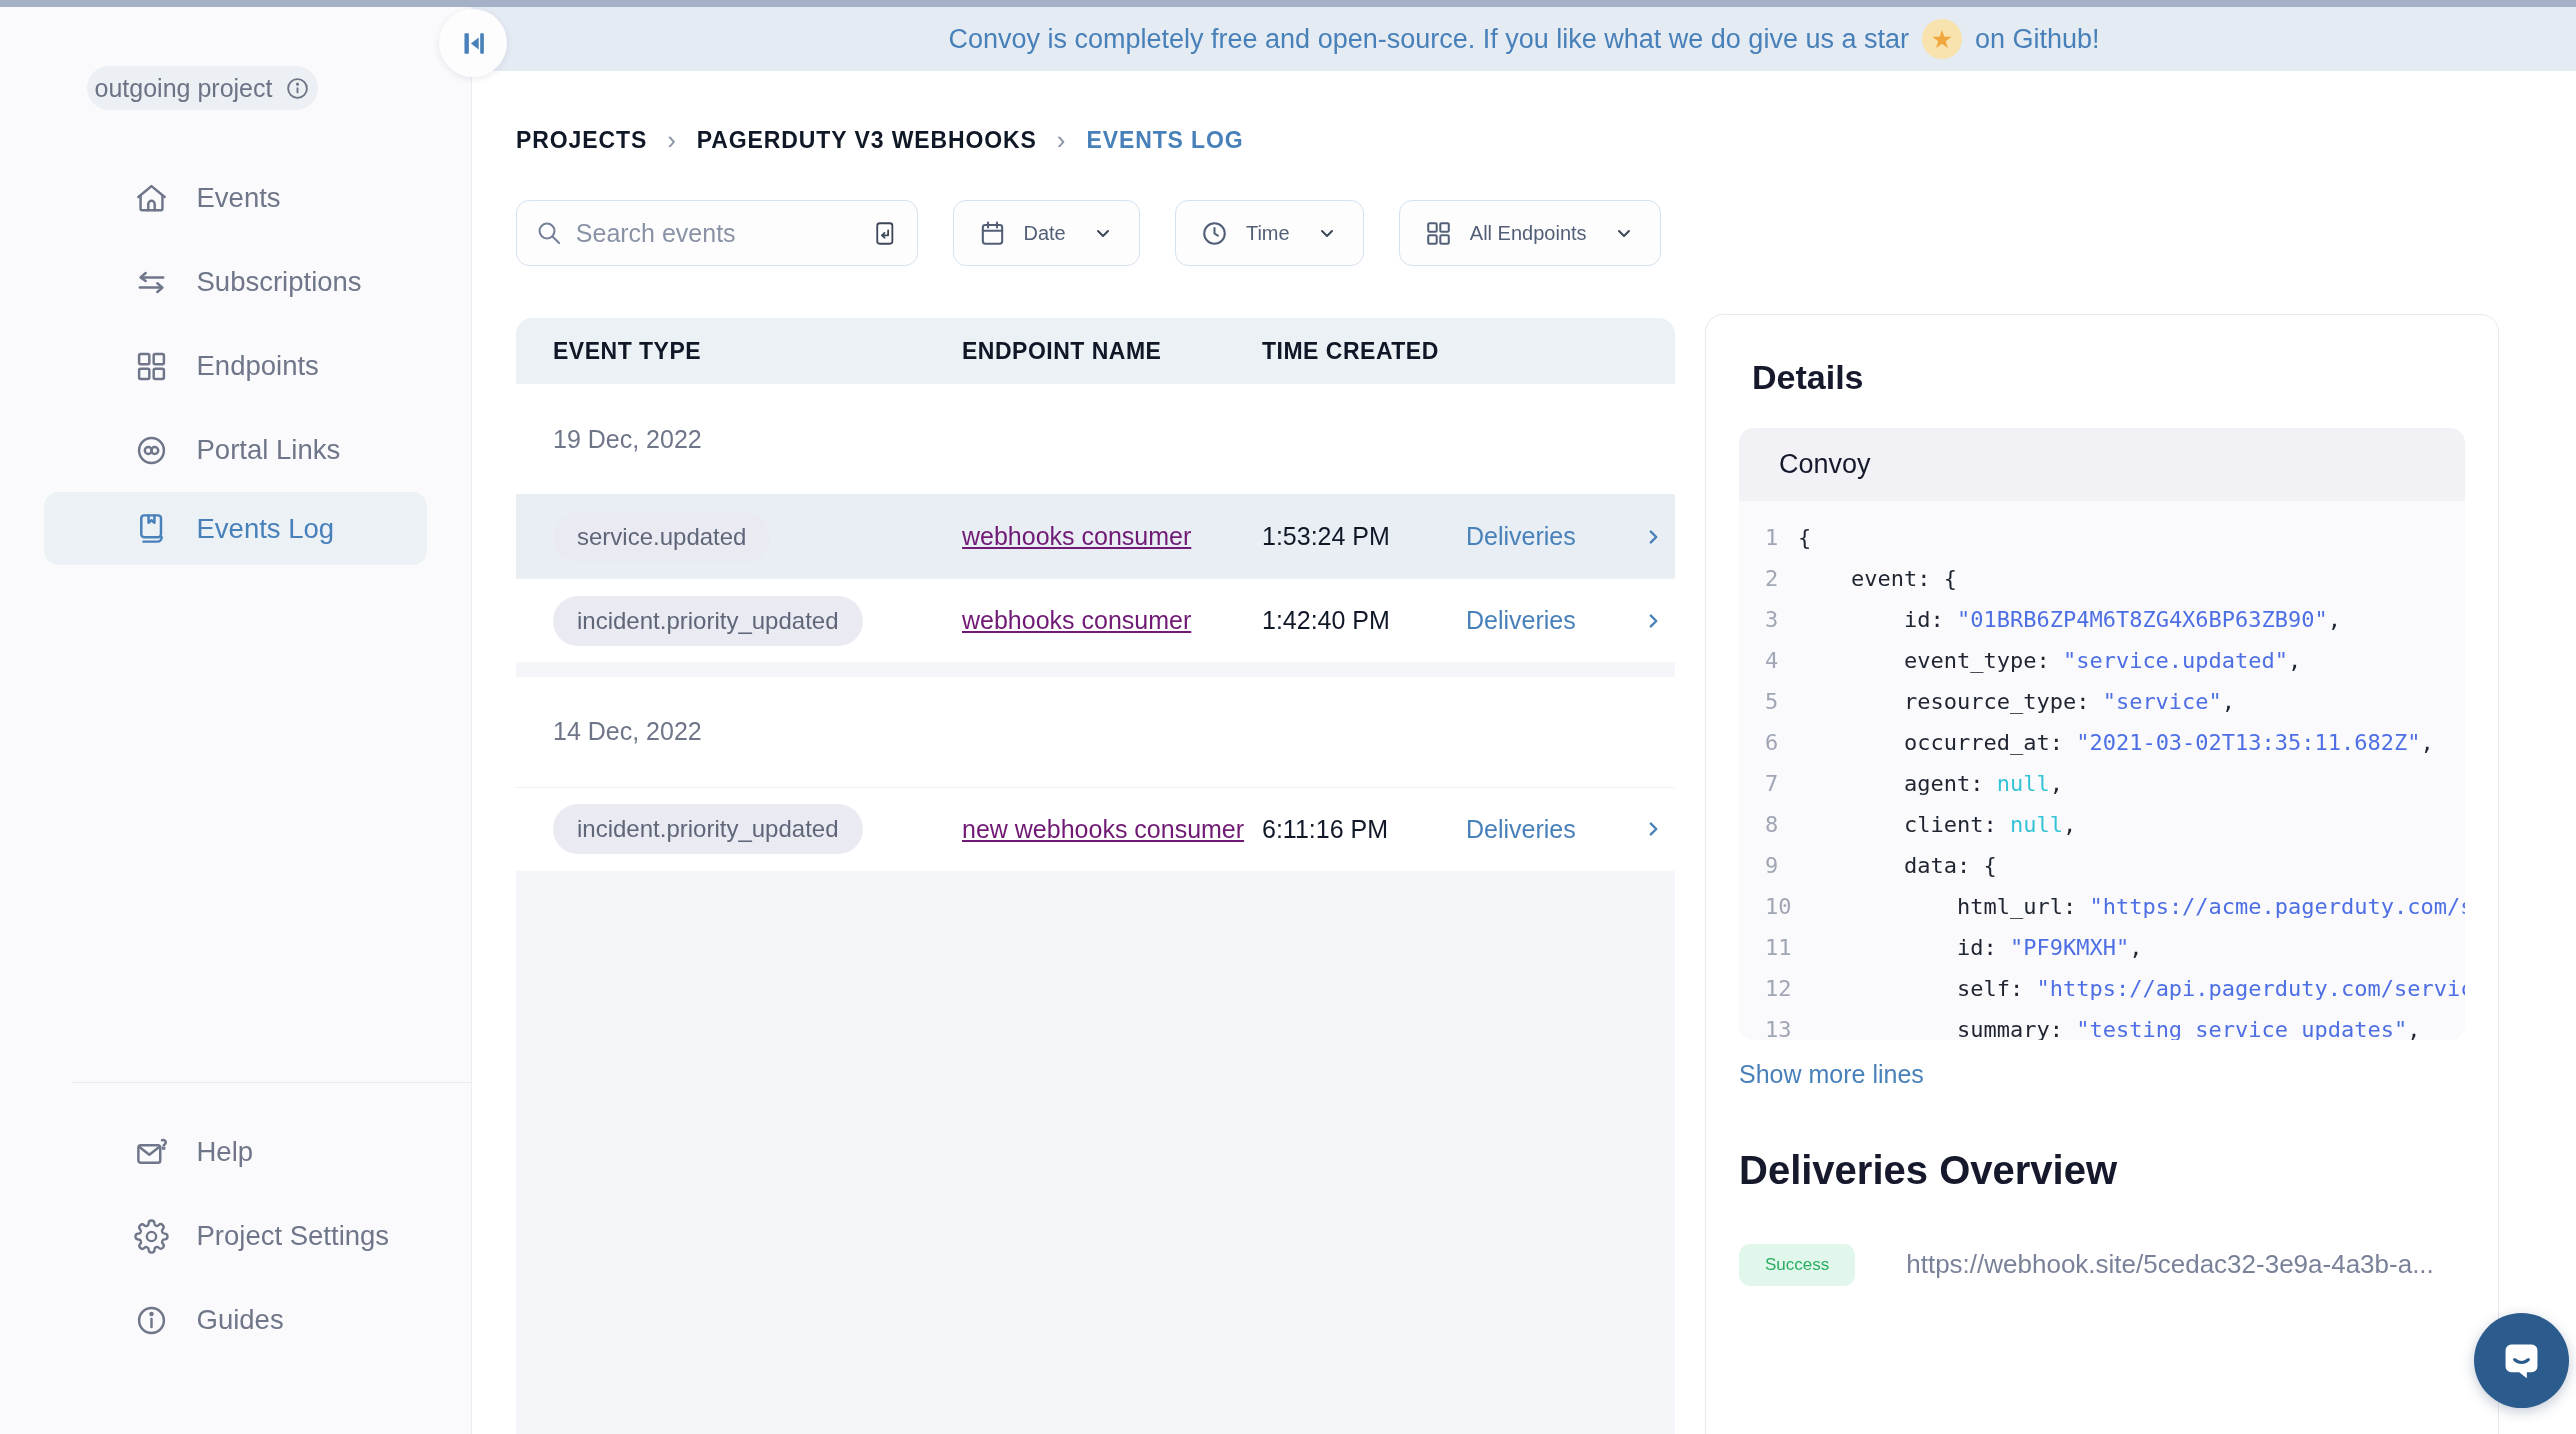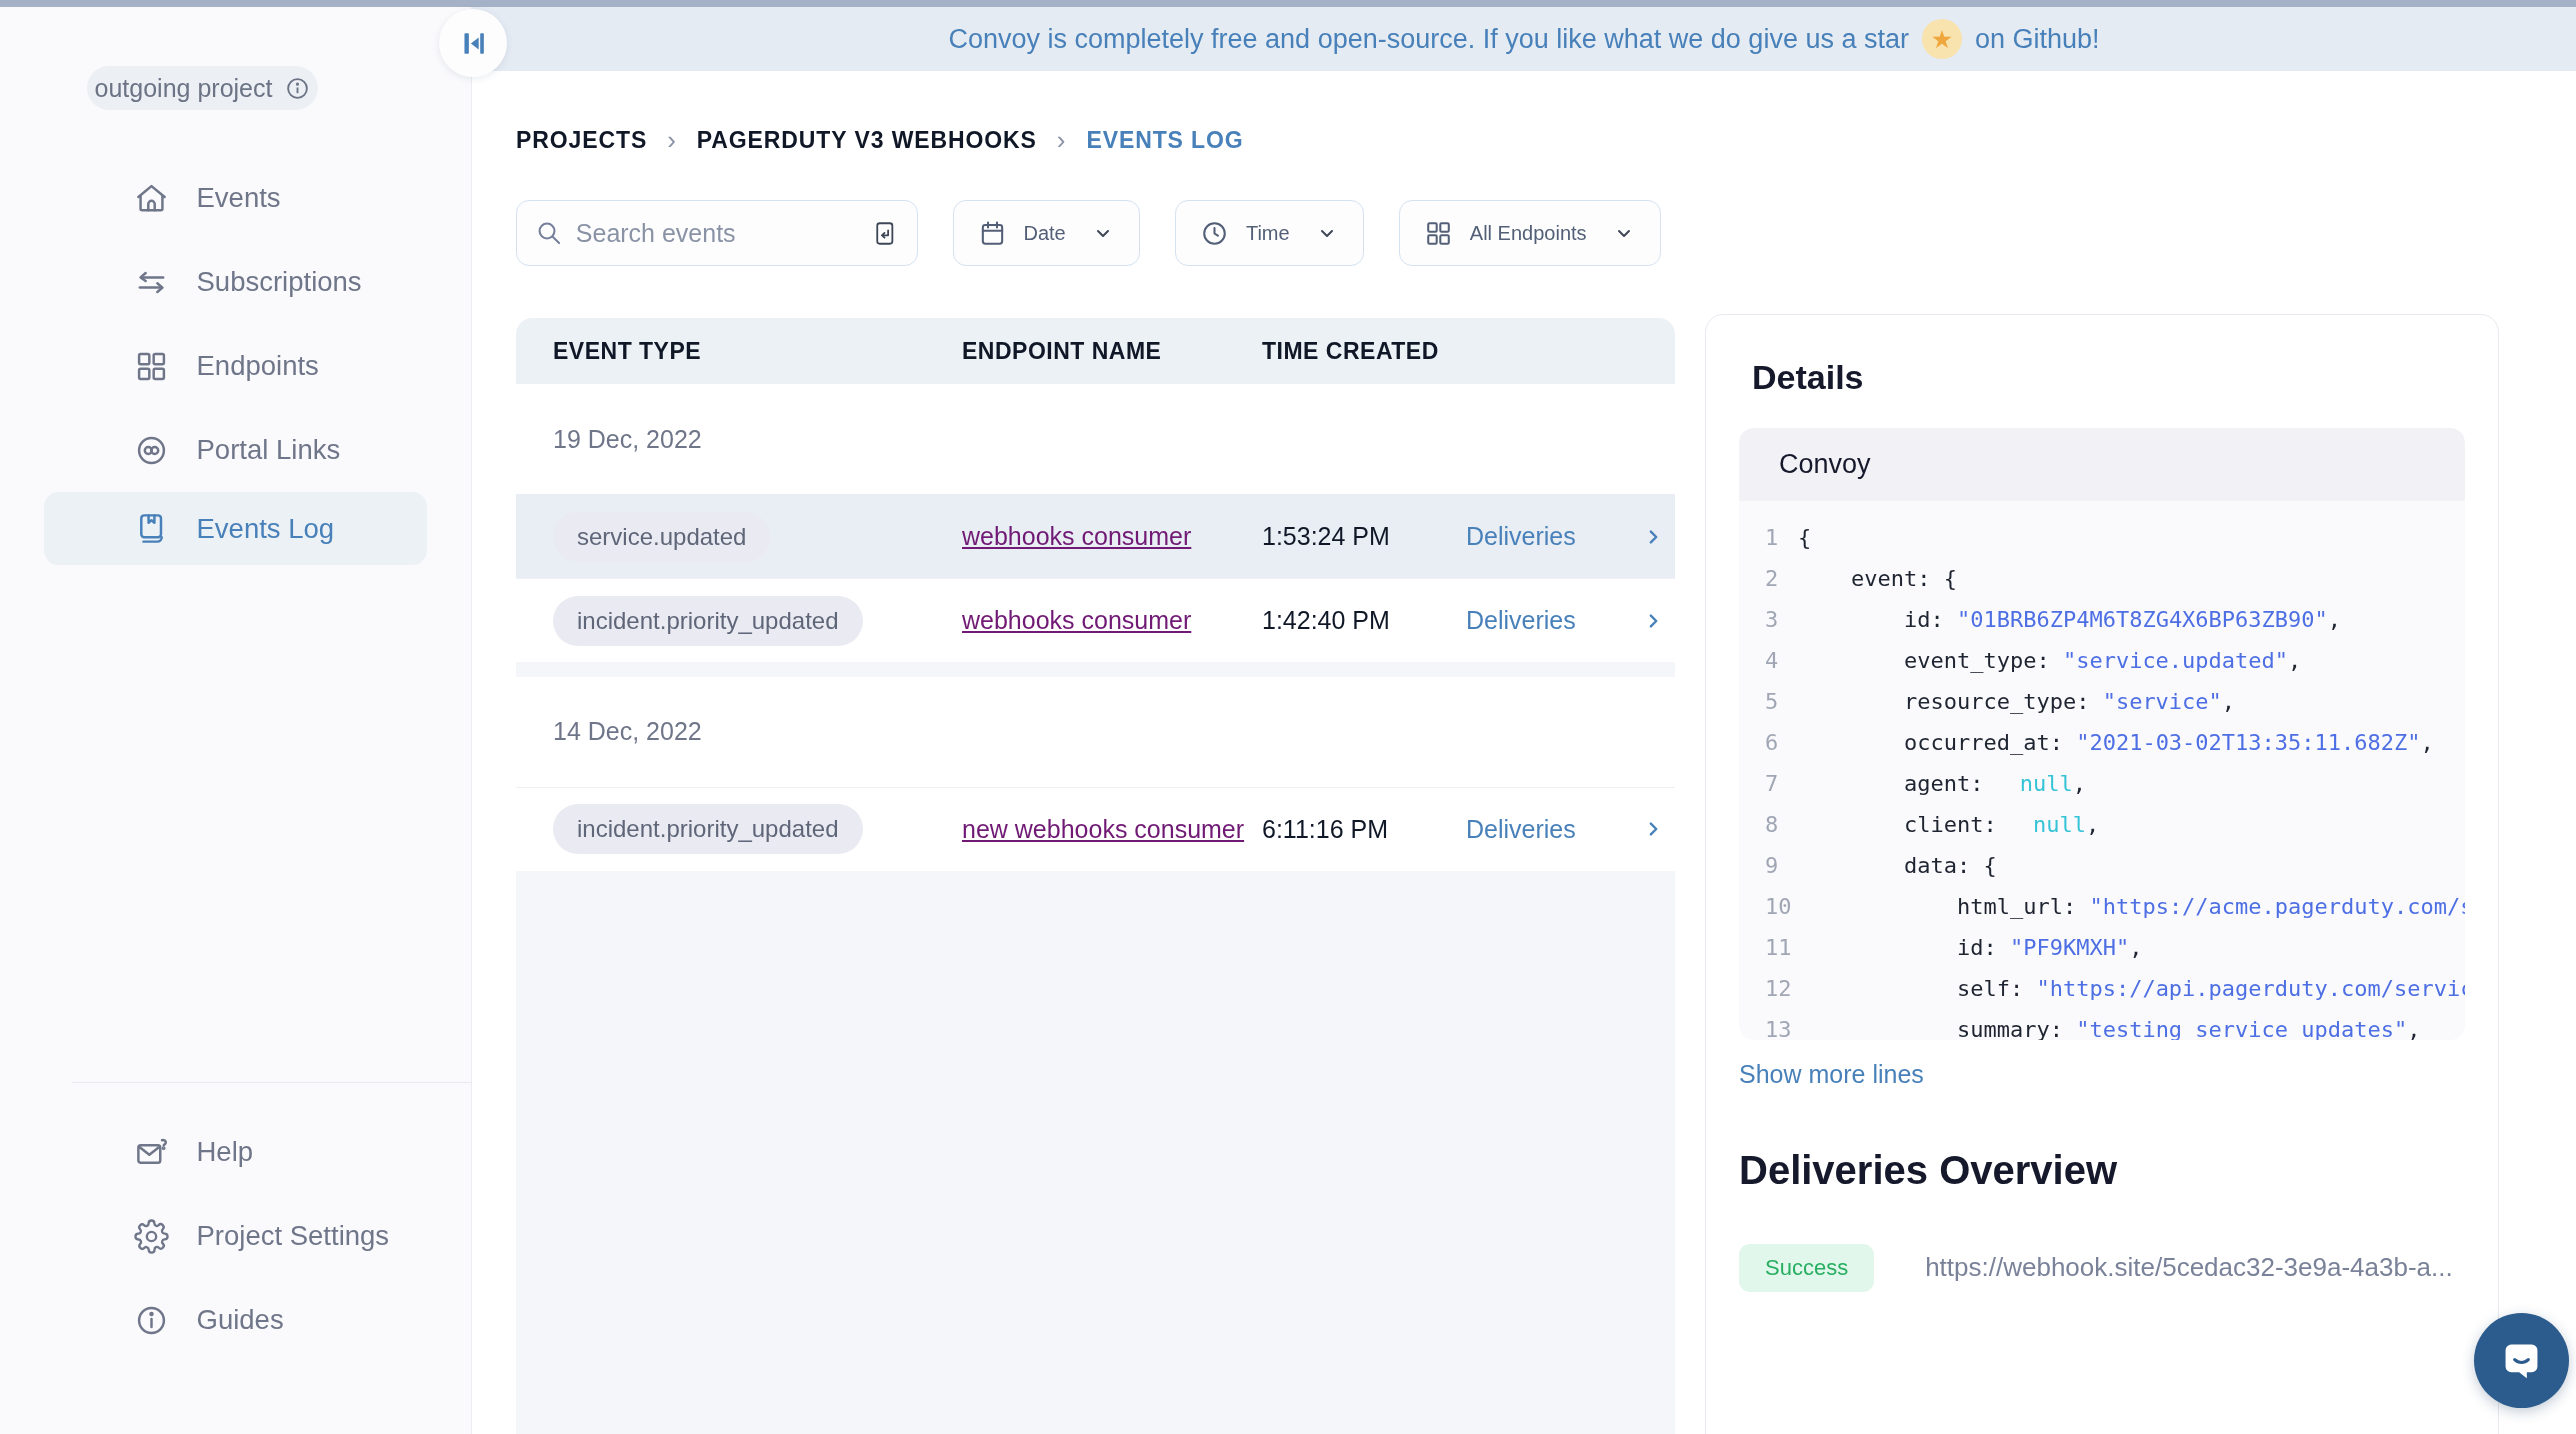--- a/index.html
+++ b/index.html
@@ -77,25 +77,25 @@
   .details-title { font-size:34px; font-weight:700; color:#16192C; margin:5.5px 0 31px 13px; }
   .code-card { border-radius:14.7px; overflow:hidden; background:#FAFAFD; }
   .code-card-header { height:73px; background:#F1F1F6; display:flex; align-items:center; padding-left:40px;
                       font-size:27px; color:#16192C; border-radius:14.7px 14.7px 0 0; }
   .code-lines { padding:16.5px 0 0 0; height:539px; overflow:hidden;
                 font-family:"DejaVu Sans Mono",monospace; font-size:22px; }
   .code-line { display:flex; line-height:41px; white-space:pre; }
   .code-line .ln { width:59px; flex:0 0 auto; text-align:left; padding-left:26px; color:#A0A6B4; }
   .code-line .code { flex:1; overflow:hidden; color:#1E2430; }
   .seg-k { color:#1E2430; } .seg-p { color:#1E2430; }
-  .seg-s { color:#4D6FE3; } .seg-n { color:#35C3D6;margin-left:23px; }
+  .seg-s { color:#4D6FE3; } .seg-n { color:#35C3D6; }
   .show-more { margin-top:20px; text-align:left; color:#4880B9; font-size:25px; cursor:pointer; }
   .deliveries-title { margin-top:59px; font-size:40px; font-weight:700; color:#16192C; }
   .delivery-item { margin-top:51px; display:flex; align-items:center; gap:51px; cursor:pointer; }
-  .status-badge { background:#E2F7EC; color:#27AE60; font-size:22px; padding:11px 26px; border-radius:11px; }
+  .status-badge { background:#E2F7EC; color:#27AE60; font-size:17px; padding:11px 26px; border-radius:11px; }
   .delivery-url { color:#7A8299; font-size:26px; }
 
   
   .chat-fab { position:absolute; right:7.3px; bottom:27.5px; width:95px; height:95px; border-radius:50%;
               background:#2C5C8E; display:flex; align-items:center; justify-content:center; cursor:pointer;
               box-shadow:0 3.7px 13px rgba(20,50,90,.25); }
 
   svg { display:block; }
 </style>
 </head>

